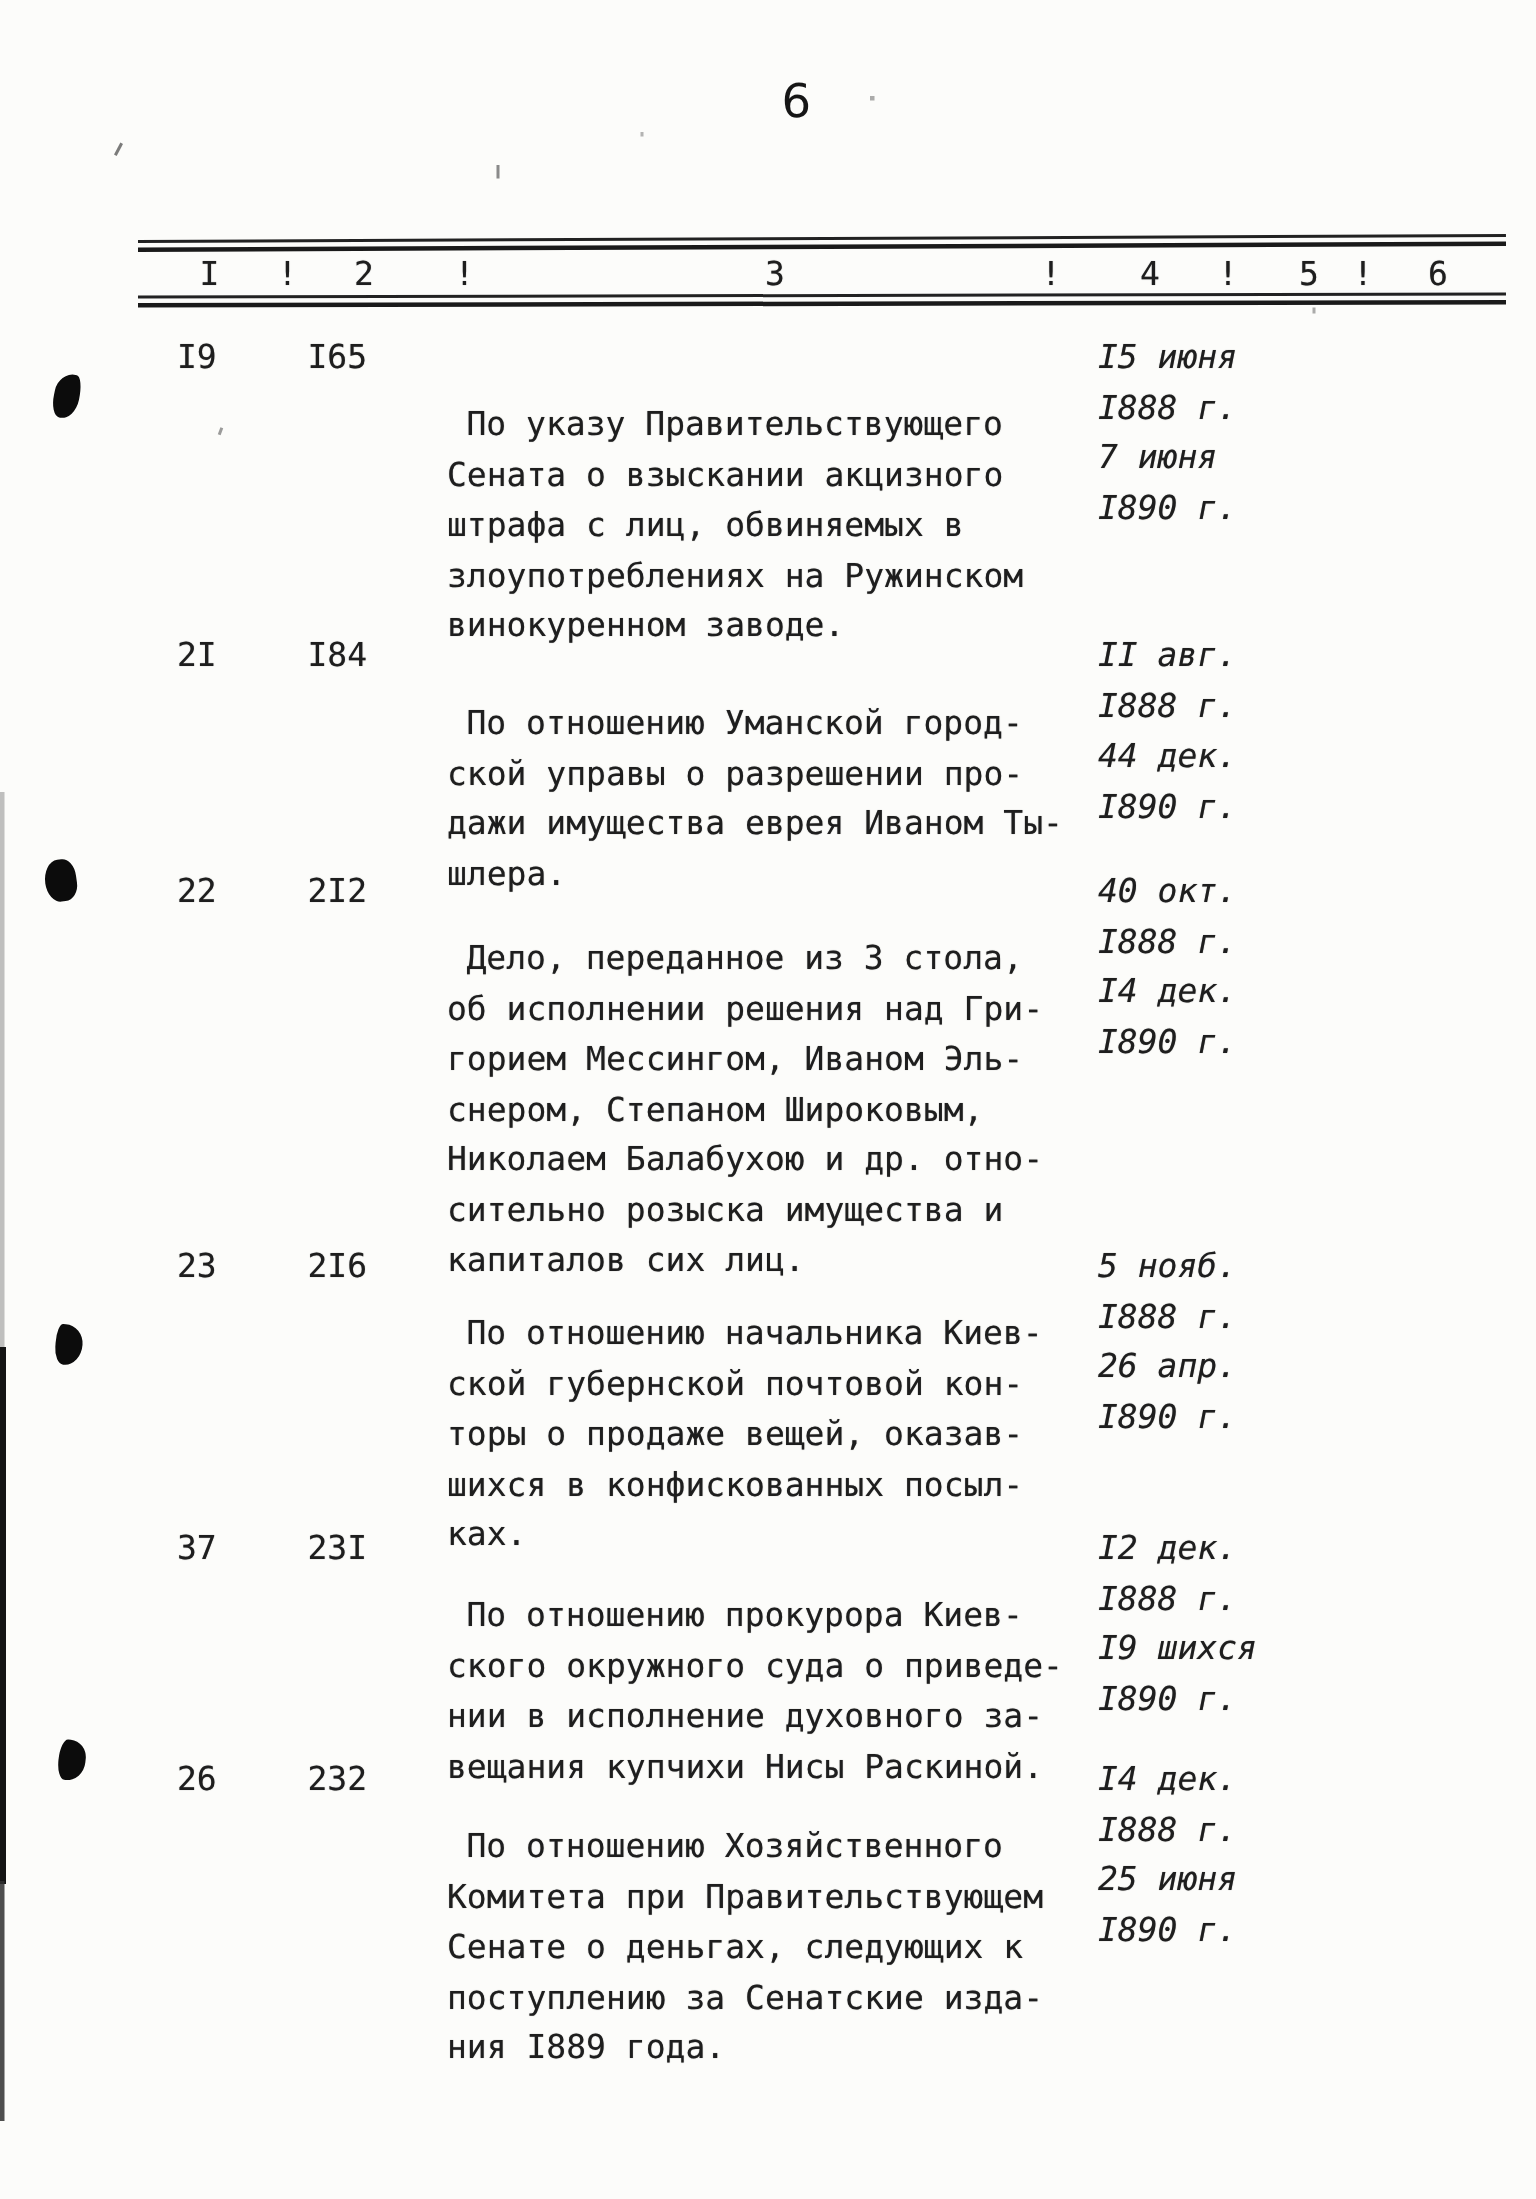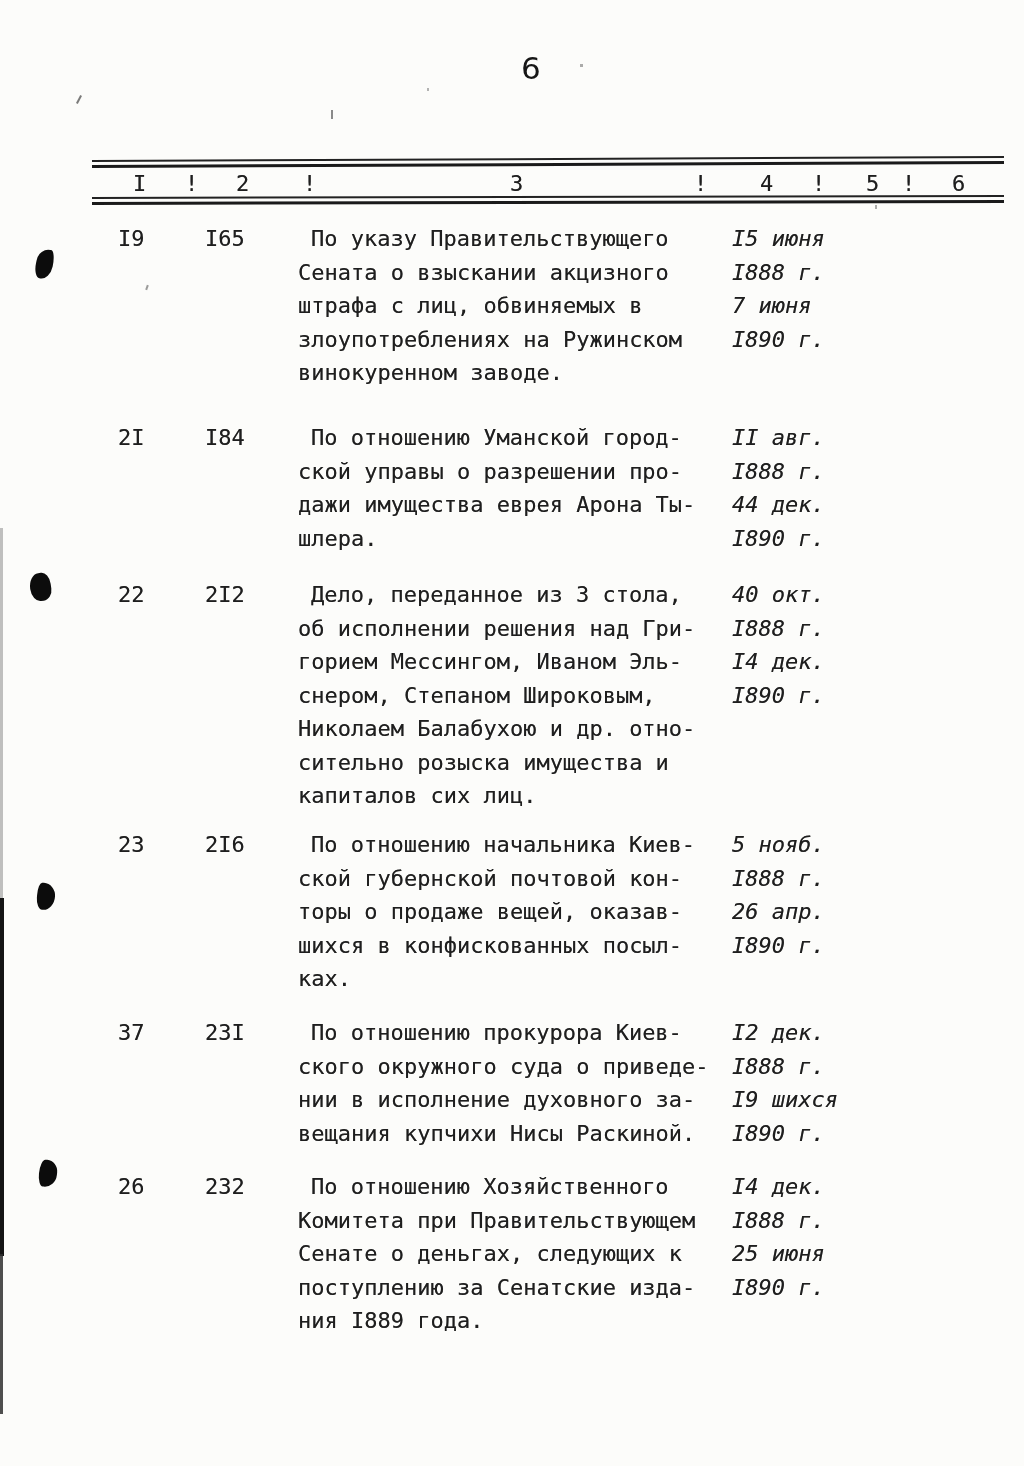--- a/index.html
+++ b/index.html
@@ -34,21 +34,21 @@
   }
   
   .row{position:absolute;left:0;width:1024px;}
   .c{
     position:absolute;top:0;white-space:pre;
     font-size:22px;line-height:33.5px;
     text-shadow:0 0 0.6px rgba(25,25,25,.55);
   }
   .c1{left:118px;}
   .c2{left:193px;margin-left:12px;}
-  .c3{left:298px;text-indent:13px;}
+  .c3{left:298px;text-indent:13px;margin-top:45px;}
   .c4{left:732px;font-style:italic;}
   
   .blot{position:absolute;background:#0c0c0c;}
   .blot-1{left:36px;top:249px;width:17px;height:30px;border-radius:70% 30% 60% 40%/45% 55% 50% 50%;transform:rotate(12deg);}
   .blot-2{left:30px;top:573px;width:21px;height:28px;border-radius:55% 45% 50% 50%/60% 50% 45% 55%;transform:rotate(-8deg);}
   .blot-3{left:37px;top:883px;width:18px;height:27px;border-radius:25% 70% 65% 35%/50% 50% 55% 45%;transform:rotate(4deg);}
   .blot-4{left:39px;top:1160px;width:18px;height:27px;border-radius:30% 65% 70% 30%/55% 45% 50% 50%;transform:rotate(6deg);}
   
   .edge{position:absolute;left:0;}
   .edge-1{top:528px;width:3px;height:372px;background:#8d8d8d;opacity:.55;}
@@ -100,21 +100,21 @@
 I888 г.
 7 июня
 I890 г.</span>
   </div>
 
   <div class="row" style="top:421px">
     <span class="c c1">2I</span>
     <span class="c c2">I84</span>
     <span class="c c3">По отношению Уманской город-
 ской управы о разрешении про-
-дажи имущества еврея Арона Ты-
+дажи имущества еврея Иваном Ты-
 шлера.</span>
     <span class="c c4">II авг.
 I888 г.
 44 дек.
 I890 г.</span>
   </div>
 
   <div class="row" style="top:578px">
     <span class="c c1">22</span>
     <span class="c c2">2I2</span>

